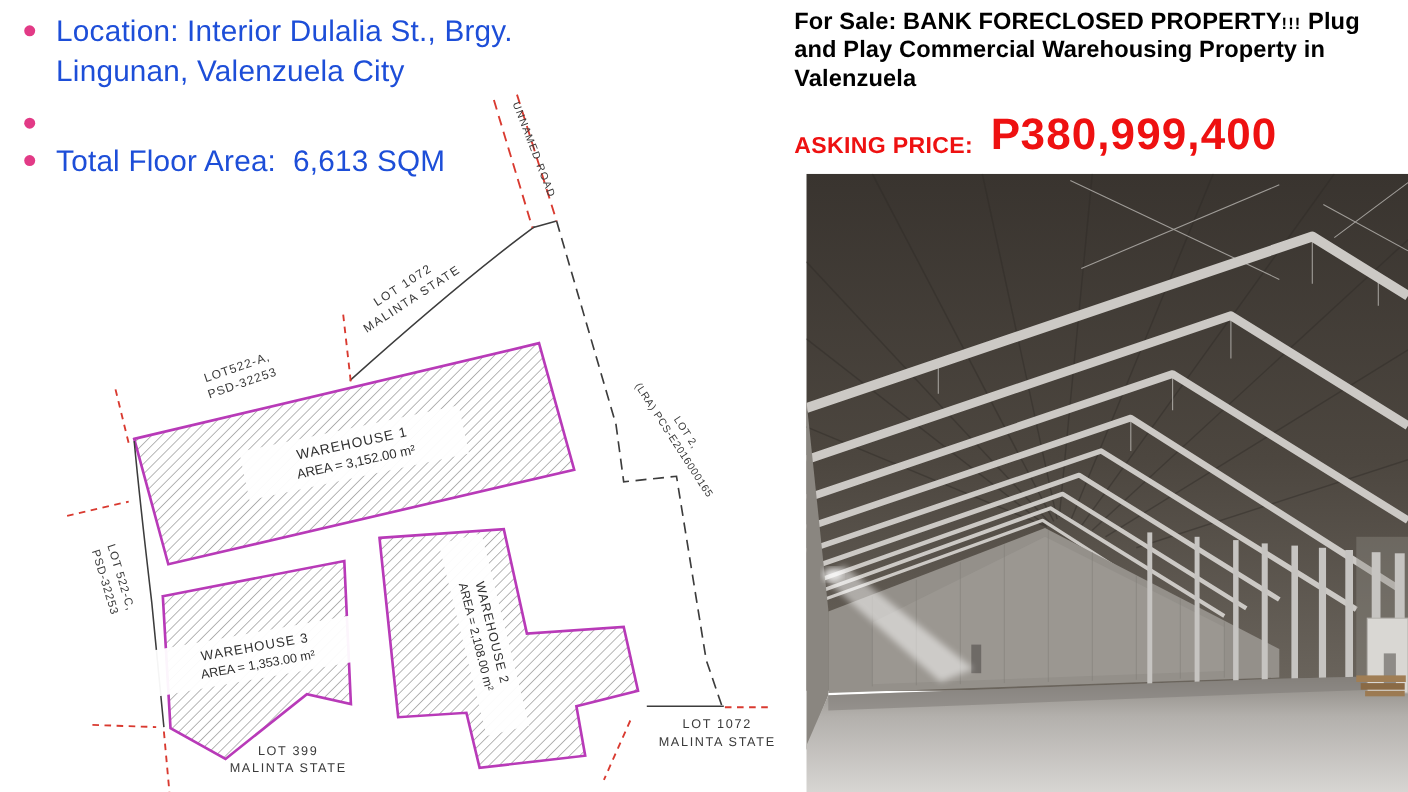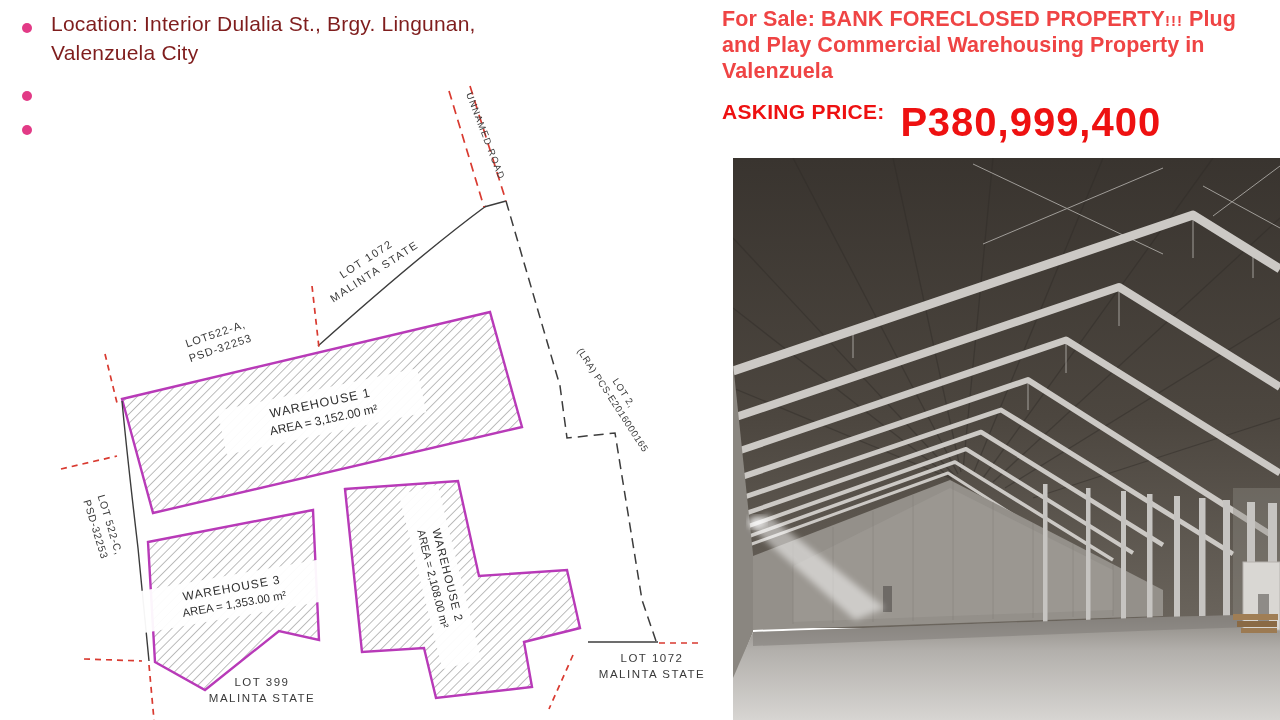--- a/index.html
+++ b/index.html
@@ -2,29 +2,29 @@
 <html><head>
 <meta charset="utf-8">
 <style>
   html,body{margin:0;padding:0;background:#ffffff;}
   #stage{position:relative;width:1280px;height:720px;background:#ffffff;overflow:hidden;
          font-family:"Liberation Sans", sans-serif;}
   
   .bullets{position:absolute;left:16px;top:10px;width:640px;z-index:3;}
   .bullet-row{display:flex;align-items:flex-start;margin-bottom:11px;}
   .bullet-dot{flex:0 0 auto;width:10px;height:10px;border-radius:50%;background:#e23a86;margin:13px 19px 0 6px;}
-  .bullet-text{font-size:21px;line-height:1.36;color:#7f1d1d;white-space:pre-wrap;max-width:520px;letter-spacing:0.2px;}
+  .bullet-text{font-size:27px;line-height:1.36;color:#1d4ed8;white-space:pre-wrap;max-width:520px;letter-spacing:0.2px;}
   
   .site-plan{position:absolute;left:0;top:0;width:720px;height:720px;z-index:1;}
   .map-label{fill:#3a3a3a;}
   
   .listing{position:absolute;left:722px;top:6px;width:540px;z-index:3;}
-  .headline{font-size:21.5px;font-weight:bold;color:#ef4444;line-height:1.22;width:520px;letter-spacing:0.1px;}
+  .headline{font-size:21.5px;font-weight:bold;color:#000000;line-height:1.22;width:520px;letter-spacing:0.1px;}
   .headline .bangs{font-size:15px;letter-spacing:1px;}
-  .price-line{margin-top:15px;display:flex;align-items:flex-start;color:#ee1111;}
+  .price-line{margin-top:15px;display:flex;align-items:flex-end;color:#ee1111;}
   .price-label{font-size:21px;font-weight:bold;letter-spacing:0.3px;}
   .peso{font-size:40px;font-weight:bold;margin-left:16px;letter-spacing:0.5px;}
   .price-digits{font-size:40px;font-weight:bold;letter-spacing:1px;}
   .photo{position:absolute;left:733px;top:158px;width:547px;height:562px;z-index:2;}
 </style>
 </head>
 <body>
 
 <div id="stage">
 
@@ -108,20 +108,21 @@
   <div class="bullets">
     <div class="bullet-row">
       <span class="bullet-dot"></span>
       <span class="bullet-text">Location: Interior Dulalia St., Brgy. Lingunan, Valenzuela City</span>
     </div>
     <div class="bullet-row">
       <span class="bullet-dot"></span>
     </div>
     <div class="bullet-row">
       <span class="bullet-dot"></span>
+      <span class="bullet-text">Total Floor Area:  6,613 SQM</span>
     </div>
   </div>
 
   <div class="listing">
     <div class="headline">
       <span>For Sale:</span>
       <span>BANK FORECLOSED PROPERTY</span><span class="bangs">!!!</span>
       <span>Plug and Play Commercial Warehousing Property in Valenzuela</span>
     </div>
     <div class="price-line">

